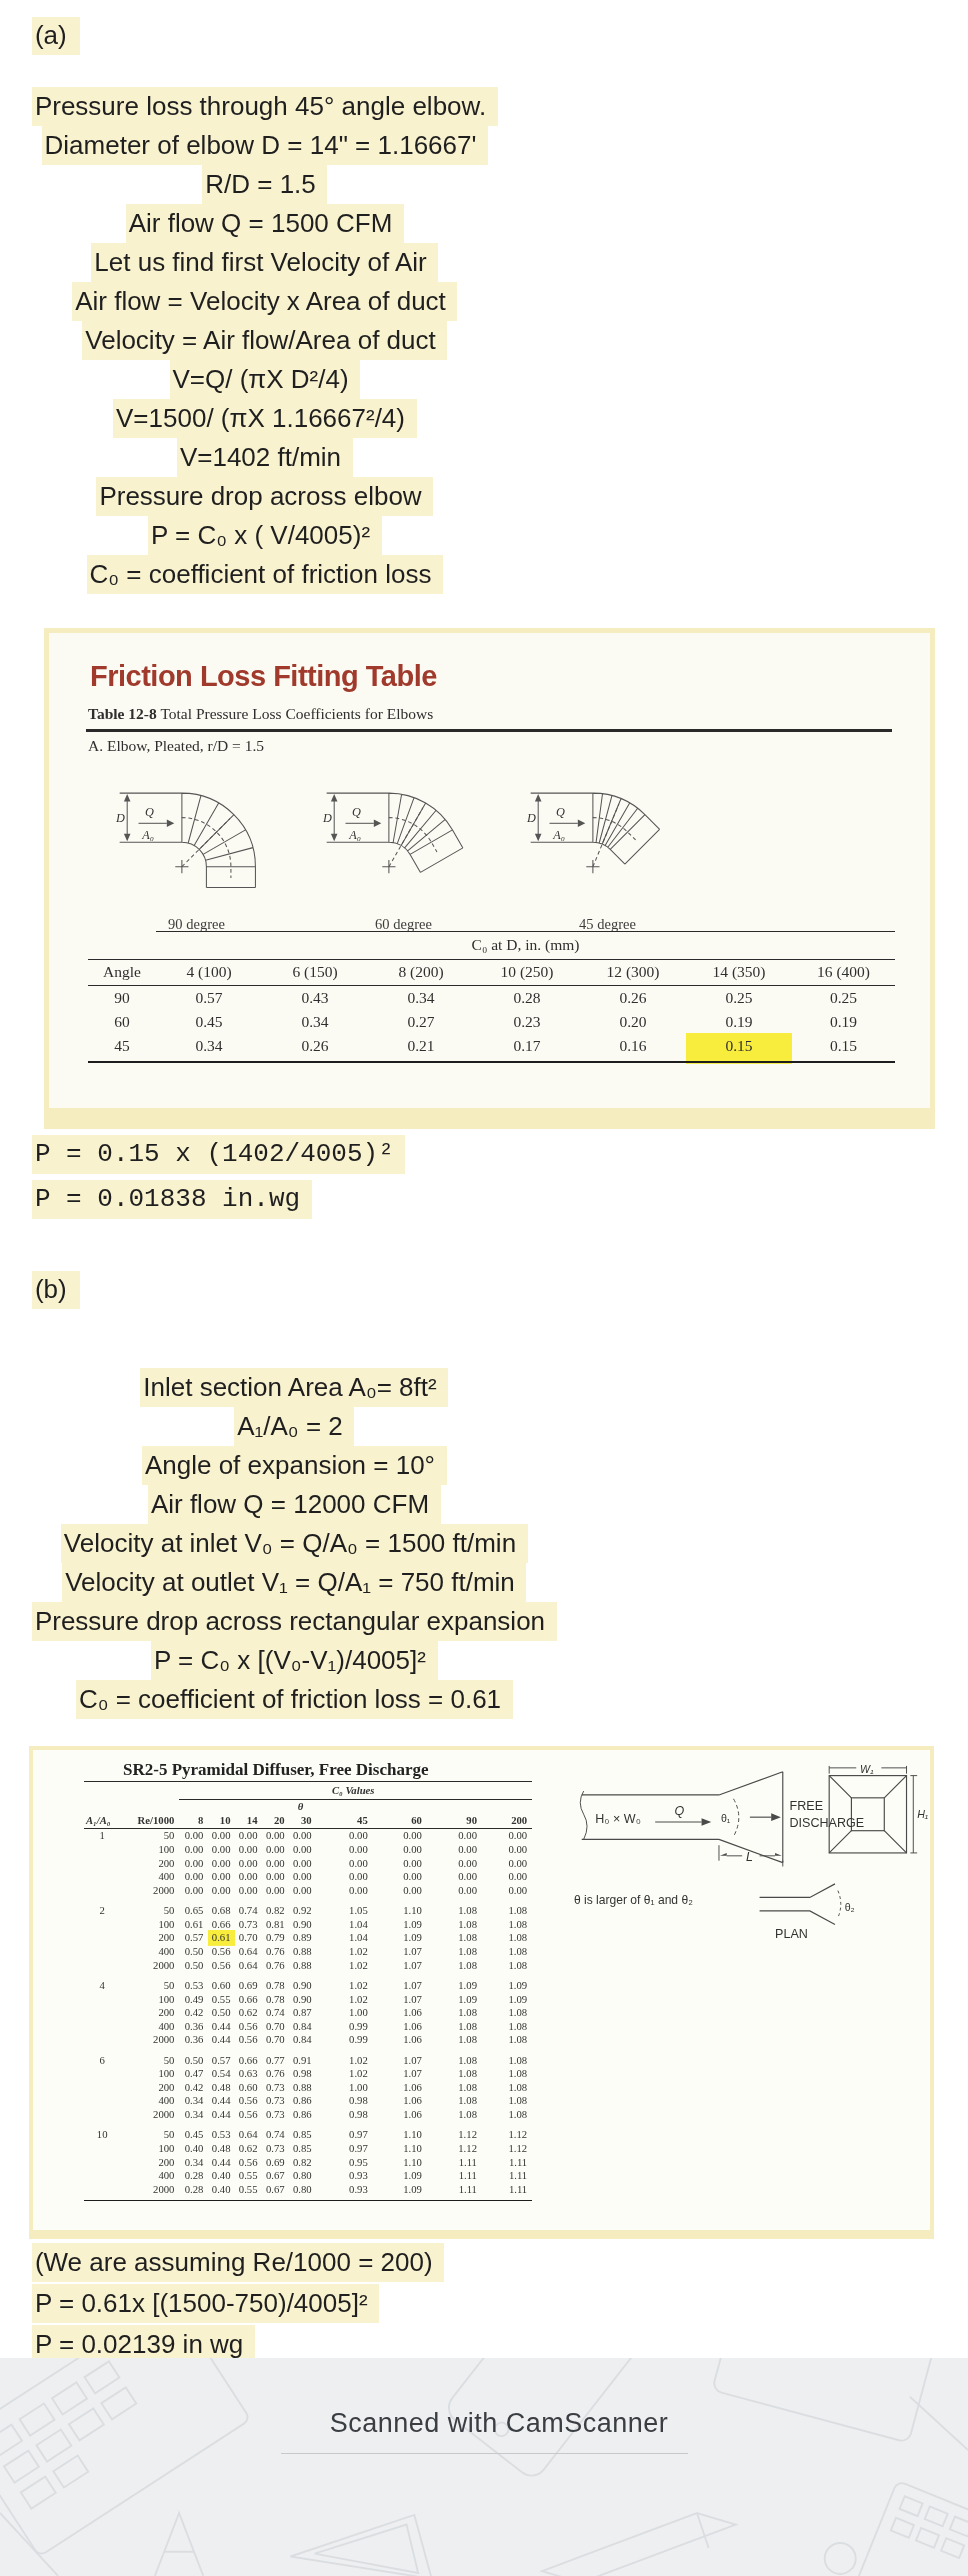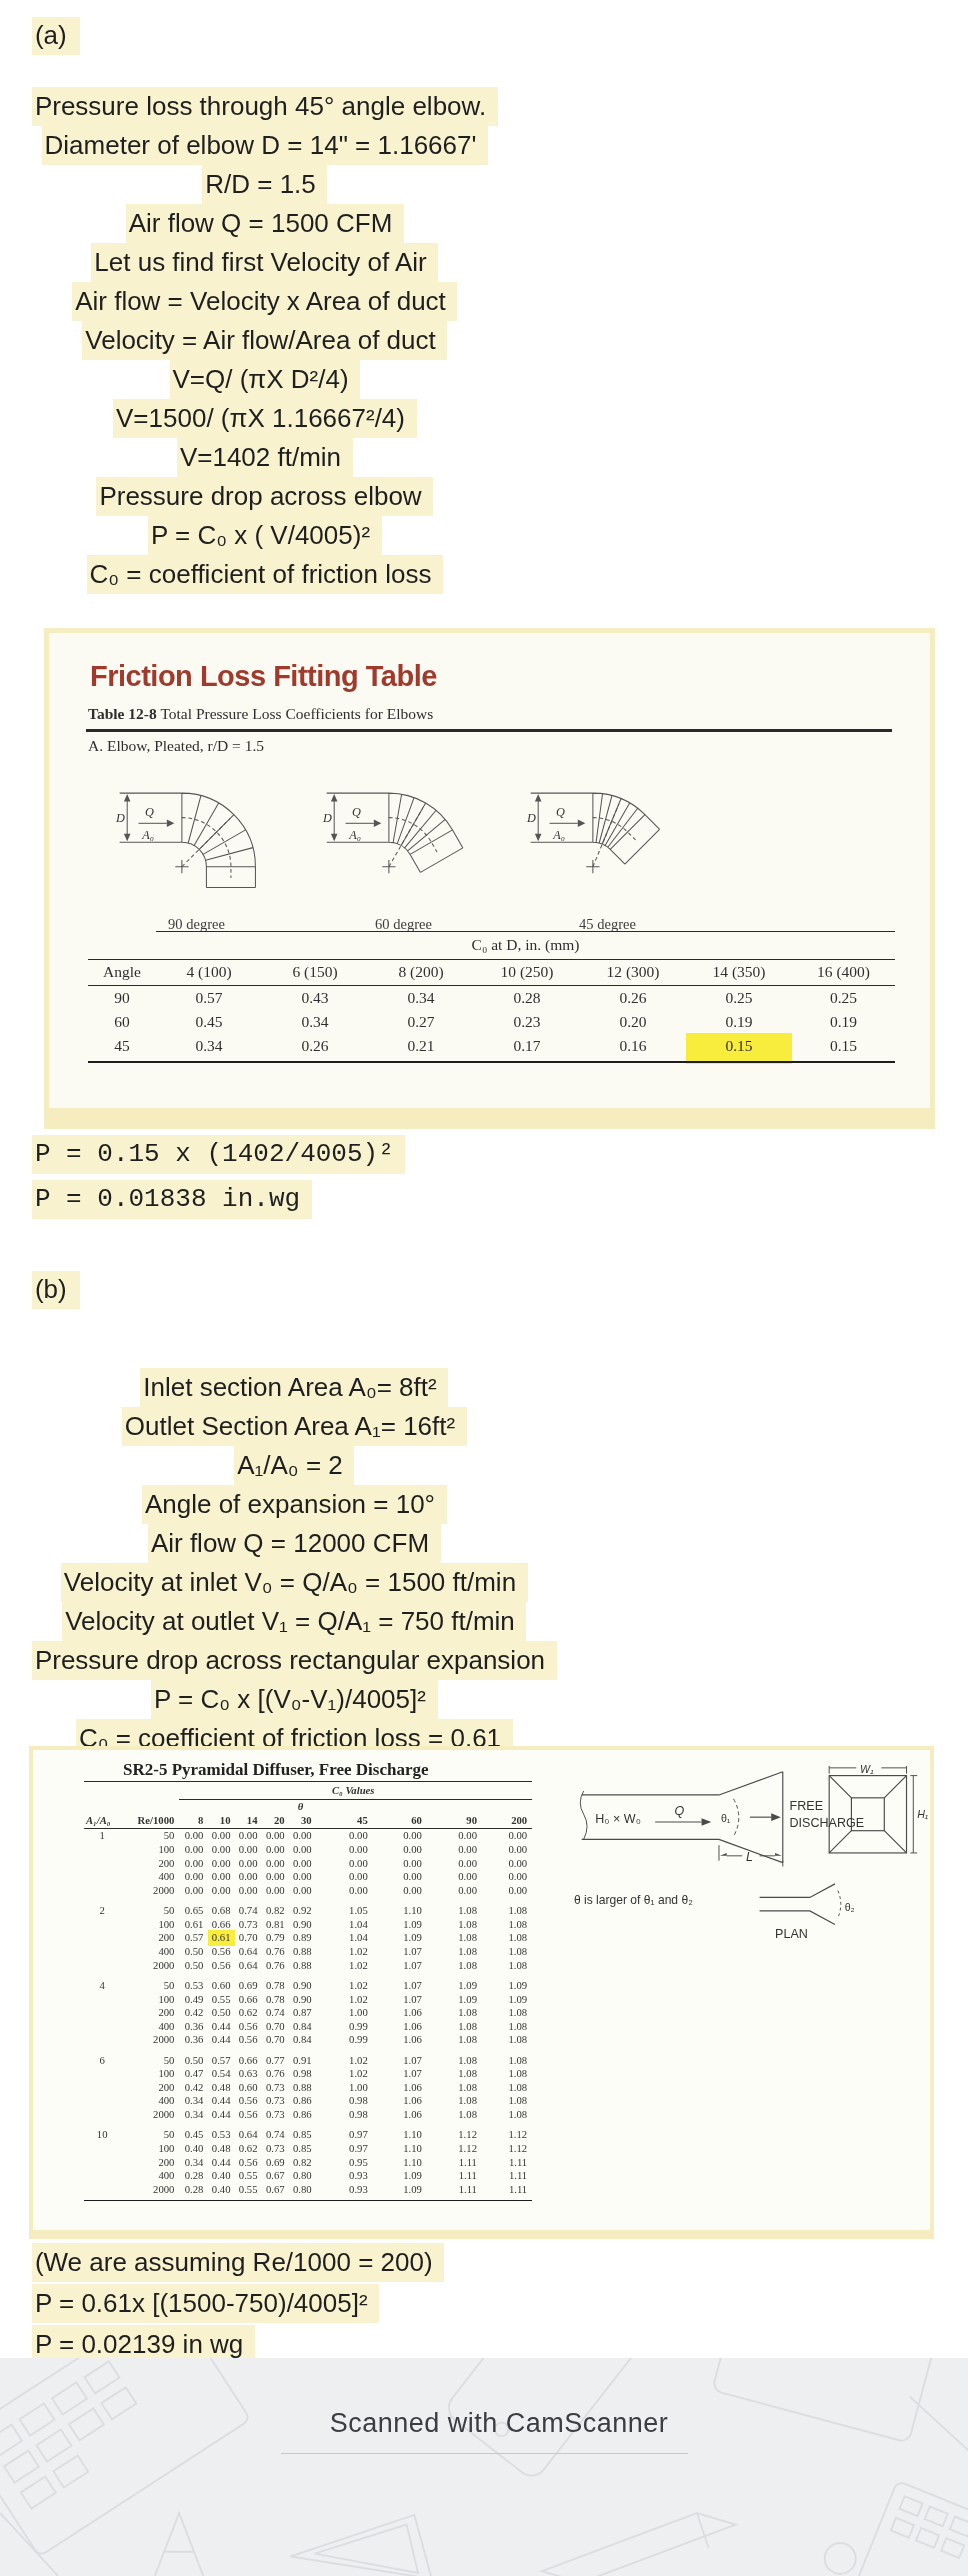--- a/index.html
+++ b/index.html
@@ -220,21 +220,20 @@
       <div class="line"><span class="hl">P = 0.15 x (1402/4005)²</span></div>
       <div class="line"><span class="hl">P = 0.01838 in.wg</span></div>
     </div>
 
   <div class="abs lines seclabel" style="left:32px;top:1271px;">
     <span class="hl">(b)</span>
   </div>
 
   <div class="abs lines pitch40" style="left:32px;top:1346px;margin-top:22px;">
       <div class="line"><span class="hl">Inlet section Area A₀= 8ft²</span></div>
-      <div class="line"><span class="hl">Outlet Section Area A₁= 16ft²</span></div>
       <div class="line"><span class="hl">A₁/A₀ = 2</span></div>
       <div class="line"><span class="hl">Angle of expansion = 10°</span></div>
       <div class="line"><span class="hl">Air flow Q = 12000 CFM</span></div>
       <div class="line"><span class="hl">Velocity at inlet V₀ = Q/A₀ = 1500 ft/min</span></div>
       <div class="line"><span class="hl">Velocity at outlet V₁ = Q/A₁ = 750 ft/min</span></div>
       <div class="line"><span class="hl">Pressure drop across rectangular expansion</span></div>
       <div class="line"><span class="hl">P = C₀ x [(V₀-V₁)/4005]²</span></div>
       <div class="line"><span class="hl">C₀ = coefficient of friction loss = 0.61</span></div>
     </div>
 

